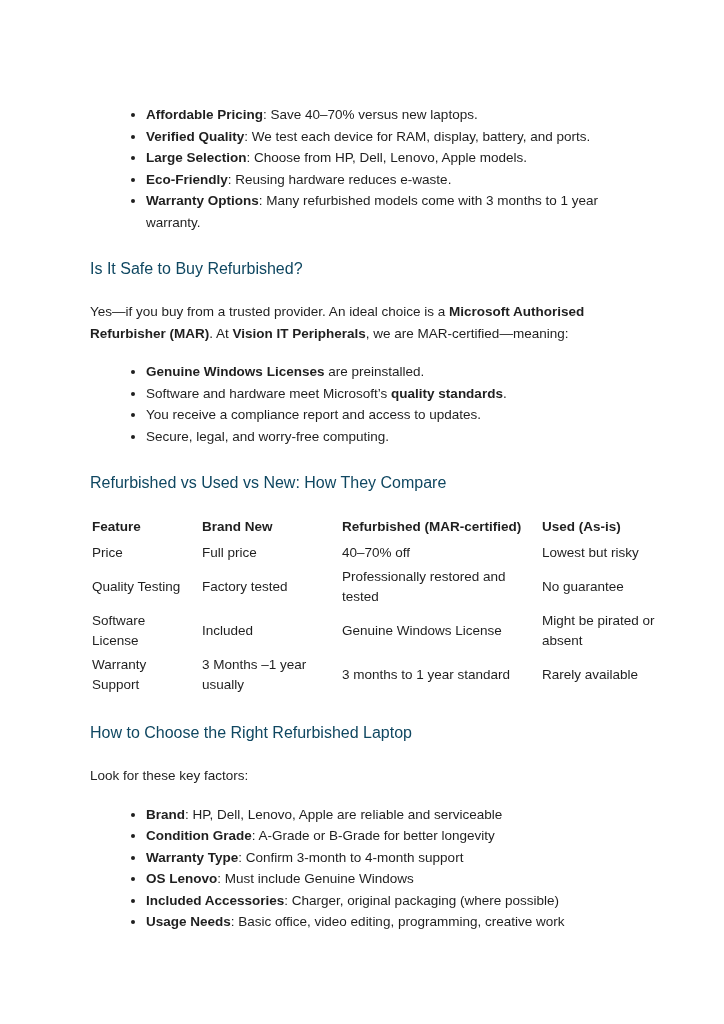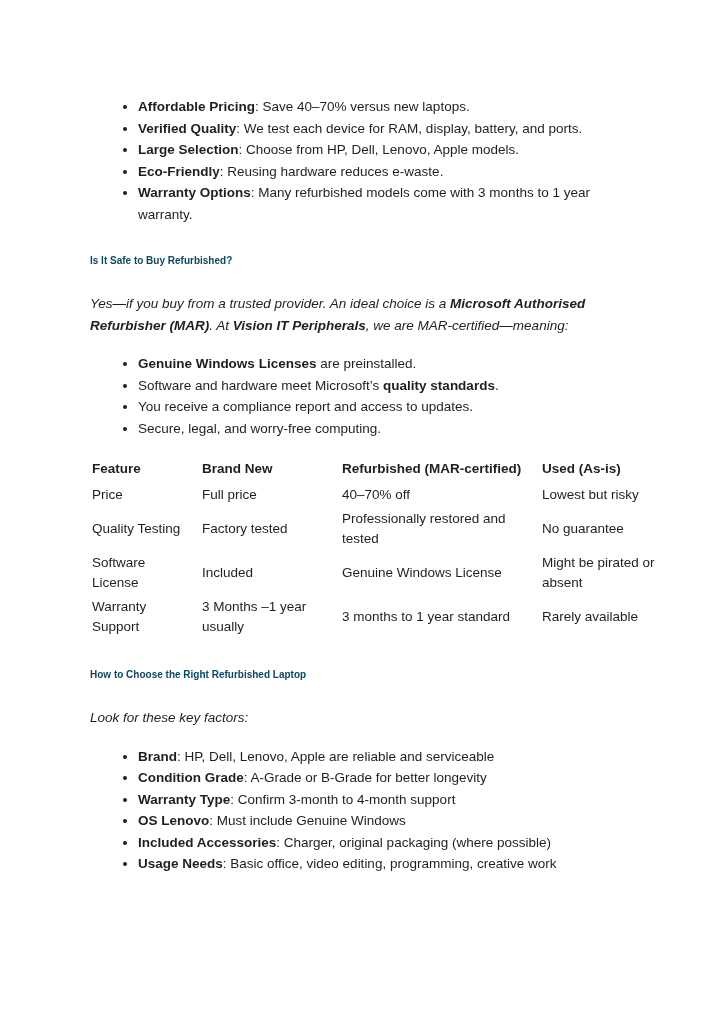--- a/index.html
+++ b/index.html
@@ -12,37 +12,36 @@
     min-height:1024px;
     box-sizing:border-box;
     background:#ffffff;
     padding:88px 90px 40px 90px;
     font-family:"Liberation Sans","DejaVu Sans",sans-serif;
     font-size:13.5px;
     line-height:21.5px;
     color:var(--body-color);
   }
   ul.bullets{
-    margin:8px;
+    margin:16px;
     padding-left:40px;
     list-style:disc;
   }
   ul.bullets li{
     padding-left:0;
   }
   h2.section-heading{
-    font-size:10px;
+    font-size:16px;
     line-height:20px;
-    font-weight:700;
+    font-weight:400;
     color:var(--heading-color);
     margin:26px 0 22px 0;
   }
   p.body-paragraph{
     margin:0 0 17px 0;
-    font-style:italic;
   }
   .list-block{
     margin-bottom:16px;
   }
   table.compare-table{
     border-collapse:collapse;
     table-layout:fixed;
     width:588px;
     margin:18px 0 4px 0;
     line-height:20px;
@@ -87,20 +86,21 @@
 
   <div class="list-block">
     <ul class="bullets">
       <li><span></span><strong>Genuine Windows Licenses</strong><span> are preinstalled.</span></li>
       <li><span>Software and hardware meet Microsoft’s </span><strong>quality standards</strong><span>.</span></li>
       <li><span>You receive a compliance report and access to updates.</span><strong></strong><span></span></li>
       <li><span>Secure, legal, and worry-free computing.</span><strong></strong><span></span></li>
     </ul>
   </div>
 
+  <h2 class="section-heading">Refurbished vs Used vs New: How They Compare</h2>
 
   <table class="compare-table">
     <colgroup>
       <col style="width:110px">
       <col style="width:140px">
       <col style="width:200px">
       <col style="width:138px">
     </colgroup>
     <thead>
       <tr>

